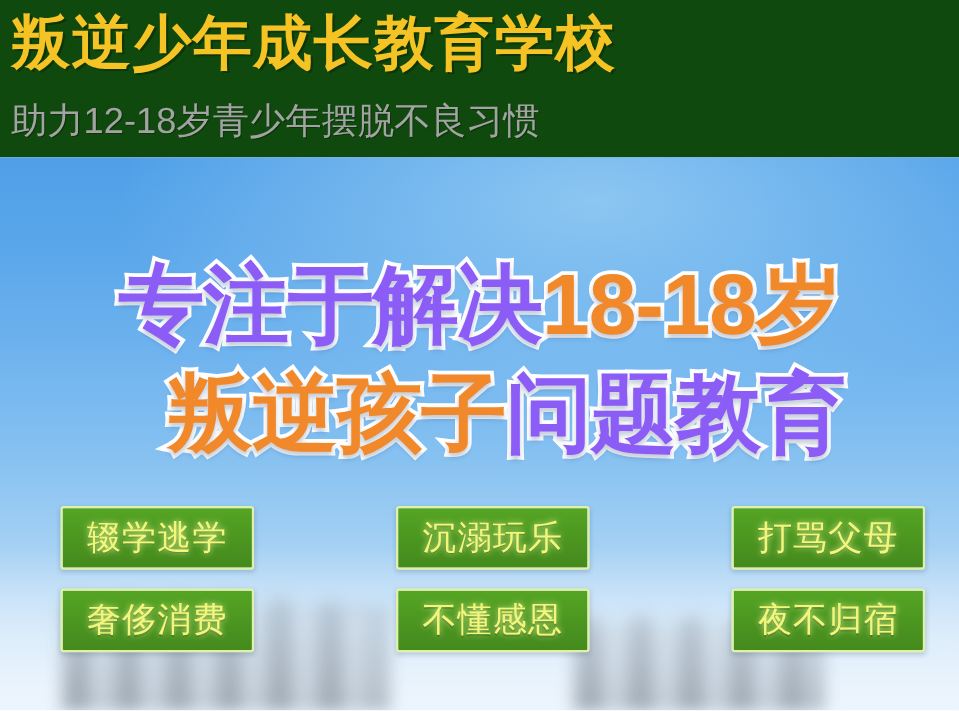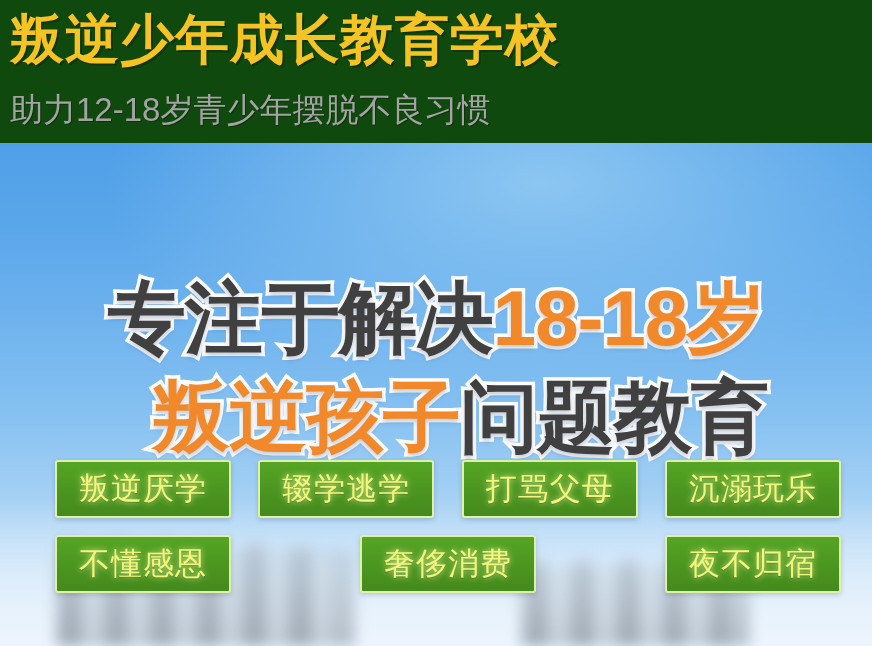--- a/index.html
+++ b/index.html
@@ -127,27 +127,26 @@
     line-height: 1;
   }
   .hl-line1 { top: 238px; font-size: 78px; letter-spacing: -1px; }
   .hl-line2 { top: 337px; font-size: 78px; letter-spacing: -1px; padding-left: 24px; }
 
   .hl-seg {
     display: inline-block;
     position: relative;
   }
   .hl-green {
-    color: #404040;
+    color: #8b5cf6;
     -webkit-text-stroke: 7px #ffffff;
     paint-order: stroke fill;
     text-shadow:
       0 3px 5px rgba(40,70,110,0.28),
       0 0 2px rgba(255,255,255,0.9);
-    margin-top: 41px;
   }
   .hl-orange {
     color: #f1882a;
     -webkit-text-stroke: 7px #ffffff;
     paint-order: stroke fill;
     text-shadow:
       0 3px 5px rgba(40,70,110,0.28),
       0 0 2px rgba(255,255,255,0.9);
   }
 
@@ -224,25 +223,24 @@
     <div class="hl-line hl-line1">
       <span class="hl-seg hl-green">专注于解决</span><span class="hl-seg hl-orange">18-18岁</span>
     </div>
     <div class="hl-line hl-line2">
       <span class="hl-seg hl-orange">叛逆孩子</span><span class="hl-seg hl-green">问题教育</span>
     </div>
   </div>
 
   <div class="tags">
     <div class="tag-row">
-      <div class="tag">叛逆厌学</div>
       <div class="tag">辍学逃学</div>
+      <div class="tag">沉溺玩乐</div>
       <div class="tag">打骂父母</div>
-      <div class="tag">沉溺玩乐</div>
     </div>
     <div class="tag-row">
+      <div class="tag">奢侈消费</div>
       <div class="tag">不懂感恩</div>
-      <div class="tag">奢侈消费</div>
       <div class="tag">夜不归宿</div>
     </div>
   </div>
 
 </div>
 
 </body></html>

